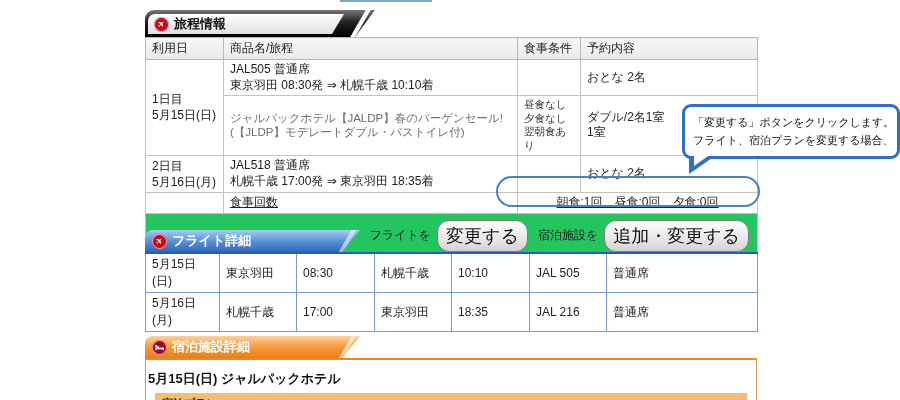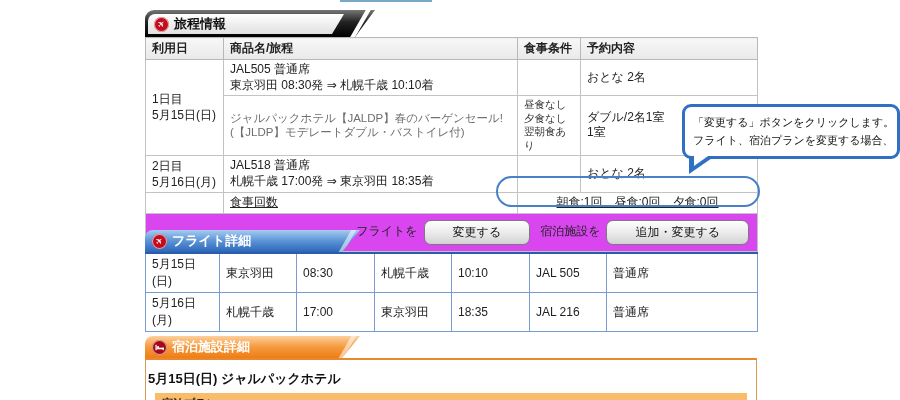--- a/index.html
+++ b/index.html
@@ -36,37 +36,37 @@
 
   .icon-circle { width:15px; height:15px; border-radius:50%; background:#c30b1e; color:#fff;
     display:flex; align-items:center; justify-content:center; font-size:9px; line-height:1;
     flex:0 0 auto; box-shadow:0 0 0 1px rgba(255,255,255,.6) inset; }
   .icon-circle.dark { background:#a50916; }
   .plane-glyph { transform:rotate(-45deg); display:block; }
 
   
   table { border-collapse:collapse; width:612px; table-layout:fixed; }
   .t-itin { font-size:12px; color:#222; border:1px solid #a8a8a8; }
-  .t-itin th { background:linear-gradient(180deg,#f7f7f7,#e9e9e9); font-weight:bold;
+  .t-itin th { background:linear-gradient(180deg,#f7f7f7,#e9e9e9); font-weight:normal;
     text-align:left; padding:2px 6px; border:1px solid #b8b8b8; height:18px; font-size:12px; }
   .t-itin td { border:1px solid #c3c3c3; padding:2px 6px; background:#fff; vertical-align:middle;
     line-height:1.3; }
   .t-itin td.day { line-height:1.35;margin-left:37px; }
   .row-f1 td { height:32px; }
   .row-hotel td { height:34px; }
   .row-f2 td { height:30px; }
   .row-meals td { height:20px;text-decoration:underline; }
   .gray { color:#6e6e6e; font-size:11.5px; }
   .small { font-size:10.5px; line-height:1.25; color:#333; }
   .meals-val { text-align:center; }
-  .t-itin td.footer-cell { background:#d946ef; height:38px; text-align:right; padding:6px 8px; }
+  .t-itin td.footer-cell { background:#22c55e; height:38px; text-align:right; padding:6px 8px; }
   .footer-flex { display:flex; align-items:center; justify-content:flex-end; gap:6px; }
-  .btn { font-family:inherit; font-size:12px; color:#111; padding:3px 28px;
+  .btn { font-family:inherit; font-size:18px; color:#111; padding:3px 8px;
     background:linear-gradient(180deg,#fefefe 0%,#e9e9e9 55%,#d2d2d2 100%);
-    border:1px solid #7a7a7a; border-radius:7px; box-shadow:0 1px 0 rgba(255,255,255,.8) inset; }
+    border:1px solid #7a7a7a; border-radius:12px; box-shadow:0 1px 0 rgba(255,255,255,.8) inset; }
   .btn-label { font-size:12px; color:#222; }
   .btn-label.second { margin-left:4px; }
 
   
   .t-flight { font-size:12px; color:#222; border:1px solid #5f86c6; border-top:2px solid #2a5cae; }
   .t-flight th { background:#fff; font-weight:normal; text-align:left; padding:2px 6px;
     border:1px solid #7a9bd2; height:19px; }
   .t-flight td { border:1px solid #7a9bd2; padding:2px 6px; height:20px; background:#fff; }
   .num { text-align:left; padding-right:12px !important; }
 

